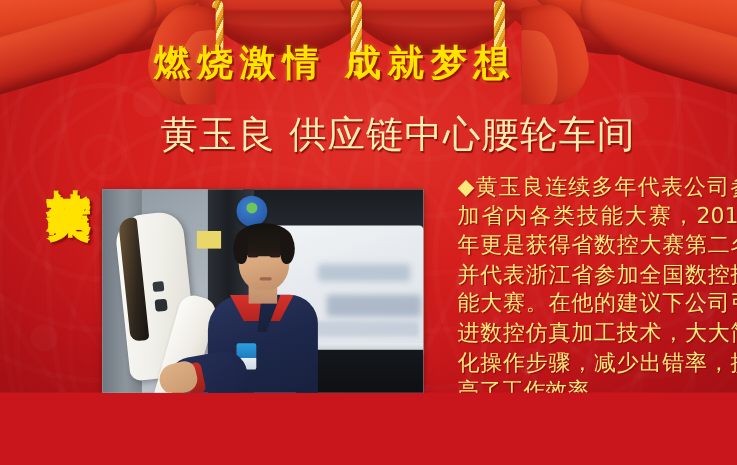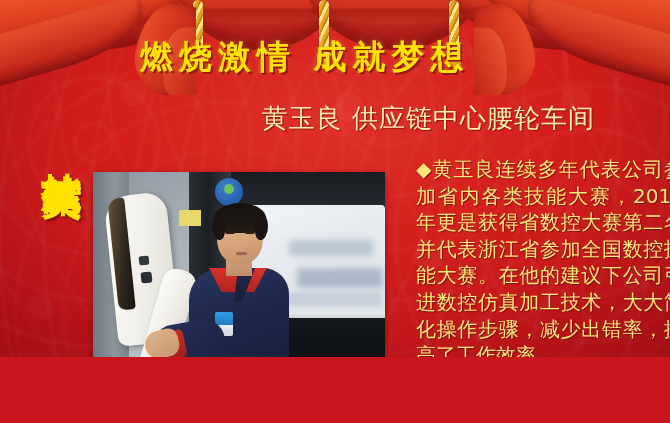--- a/index.html
+++ b/index.html
@@ -126,26 +126,25 @@
   
   .headline{
     position:absolute;left:140px;top:40px;width:420px;
     font-size:33px;line-height:1.05;font-weight:bold;letter-spacing:6px;
     color:#ffe400;
     font-family:"DejaVu Serif","Liberation Serif",serif;
     text-shadow:1px 1px 0 #a01008, 2px 2px 1px rgba(110,10,6,.65), 0 0 5px rgba(255,210,60,.45);
     white-space:nowrap;
   }
   .subtitle{
-    position:absolute;left:135px;top:103px;width:460px;
-    font-size:26px;line-height:1.2;letter-spacing:1px;
+    position:absolute;left:146px;top:103px;width:460px;
+    font-size:34px;line-height:1.2;letter-spacing:1px;
     color:#ffeeb0;
     text-shadow:1px 1px 1px rgba(120,10,6,.8);
     white-space:nowrap;
-    text-align:right;
   }
 
   
   .award{
     position:absolute;left:36px;top:140px;width:46px;
     font-size:40px;line-height:1.03;font-weight:bold;
     color:#ffe200;
     writing-mode:vertical-rl;text-orientation:upright;
     letter-spacing:2px;
     text-shadow:1px 1px 0 #93100a, 2px 2px 2px rgba(100,8,6,.6);

